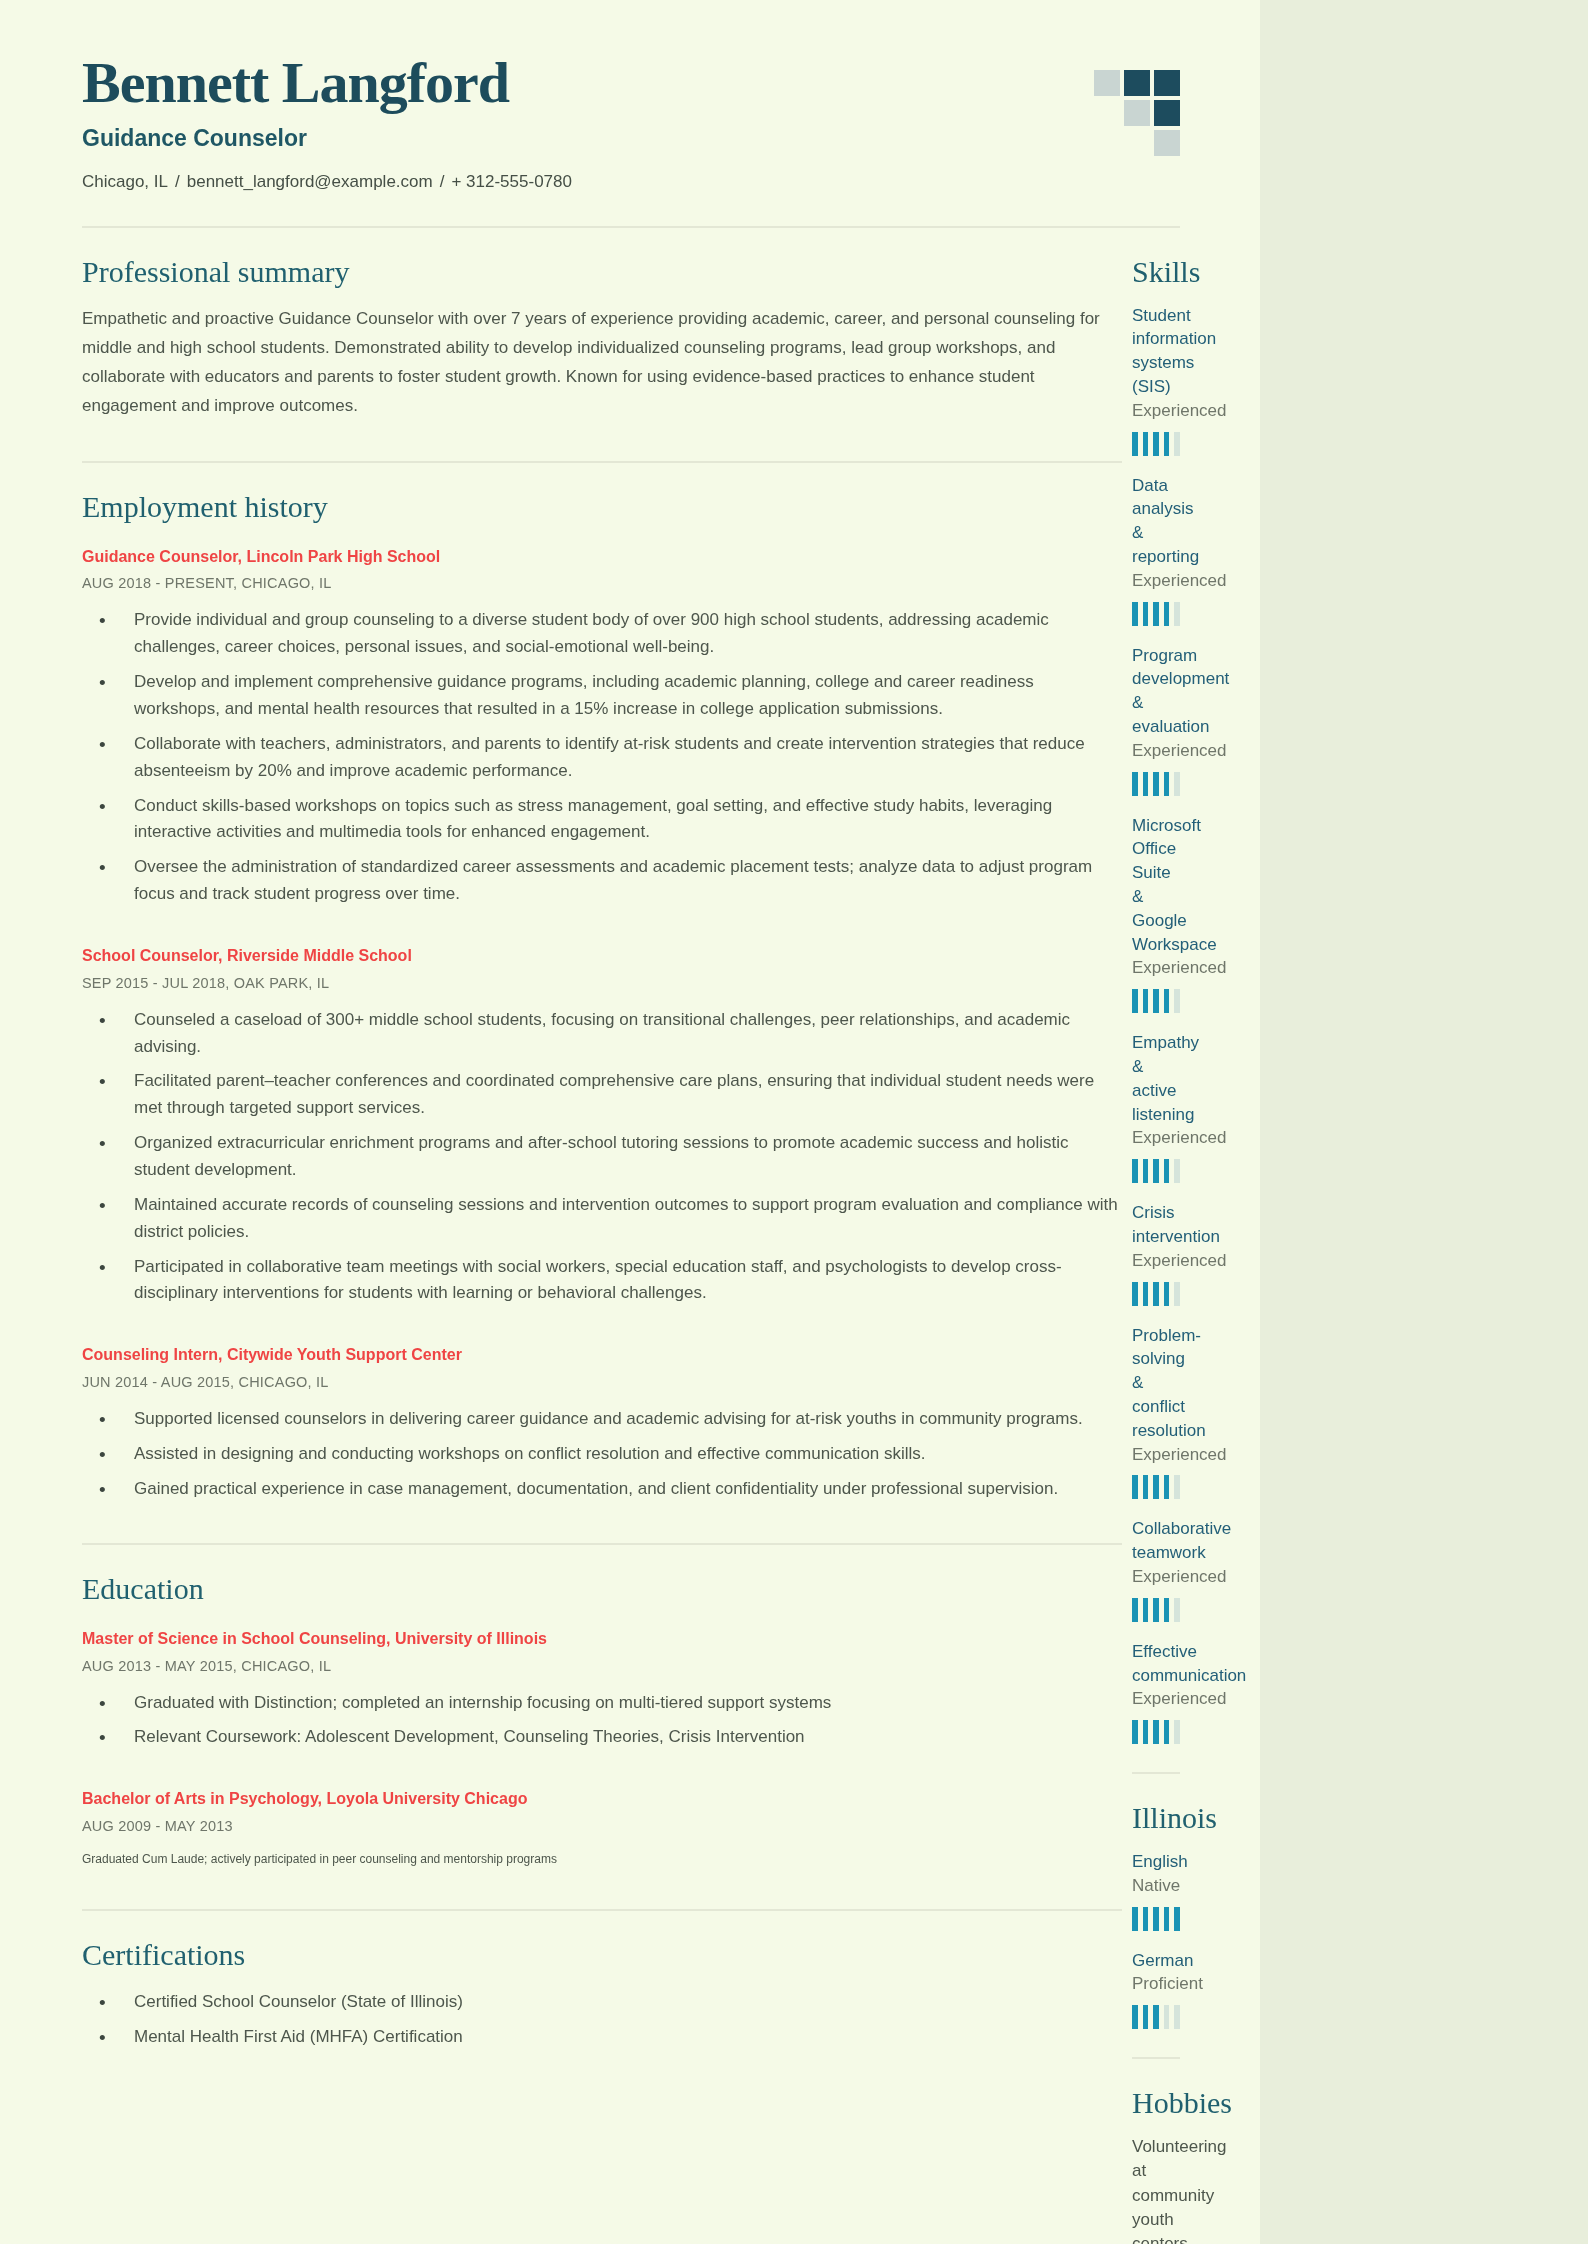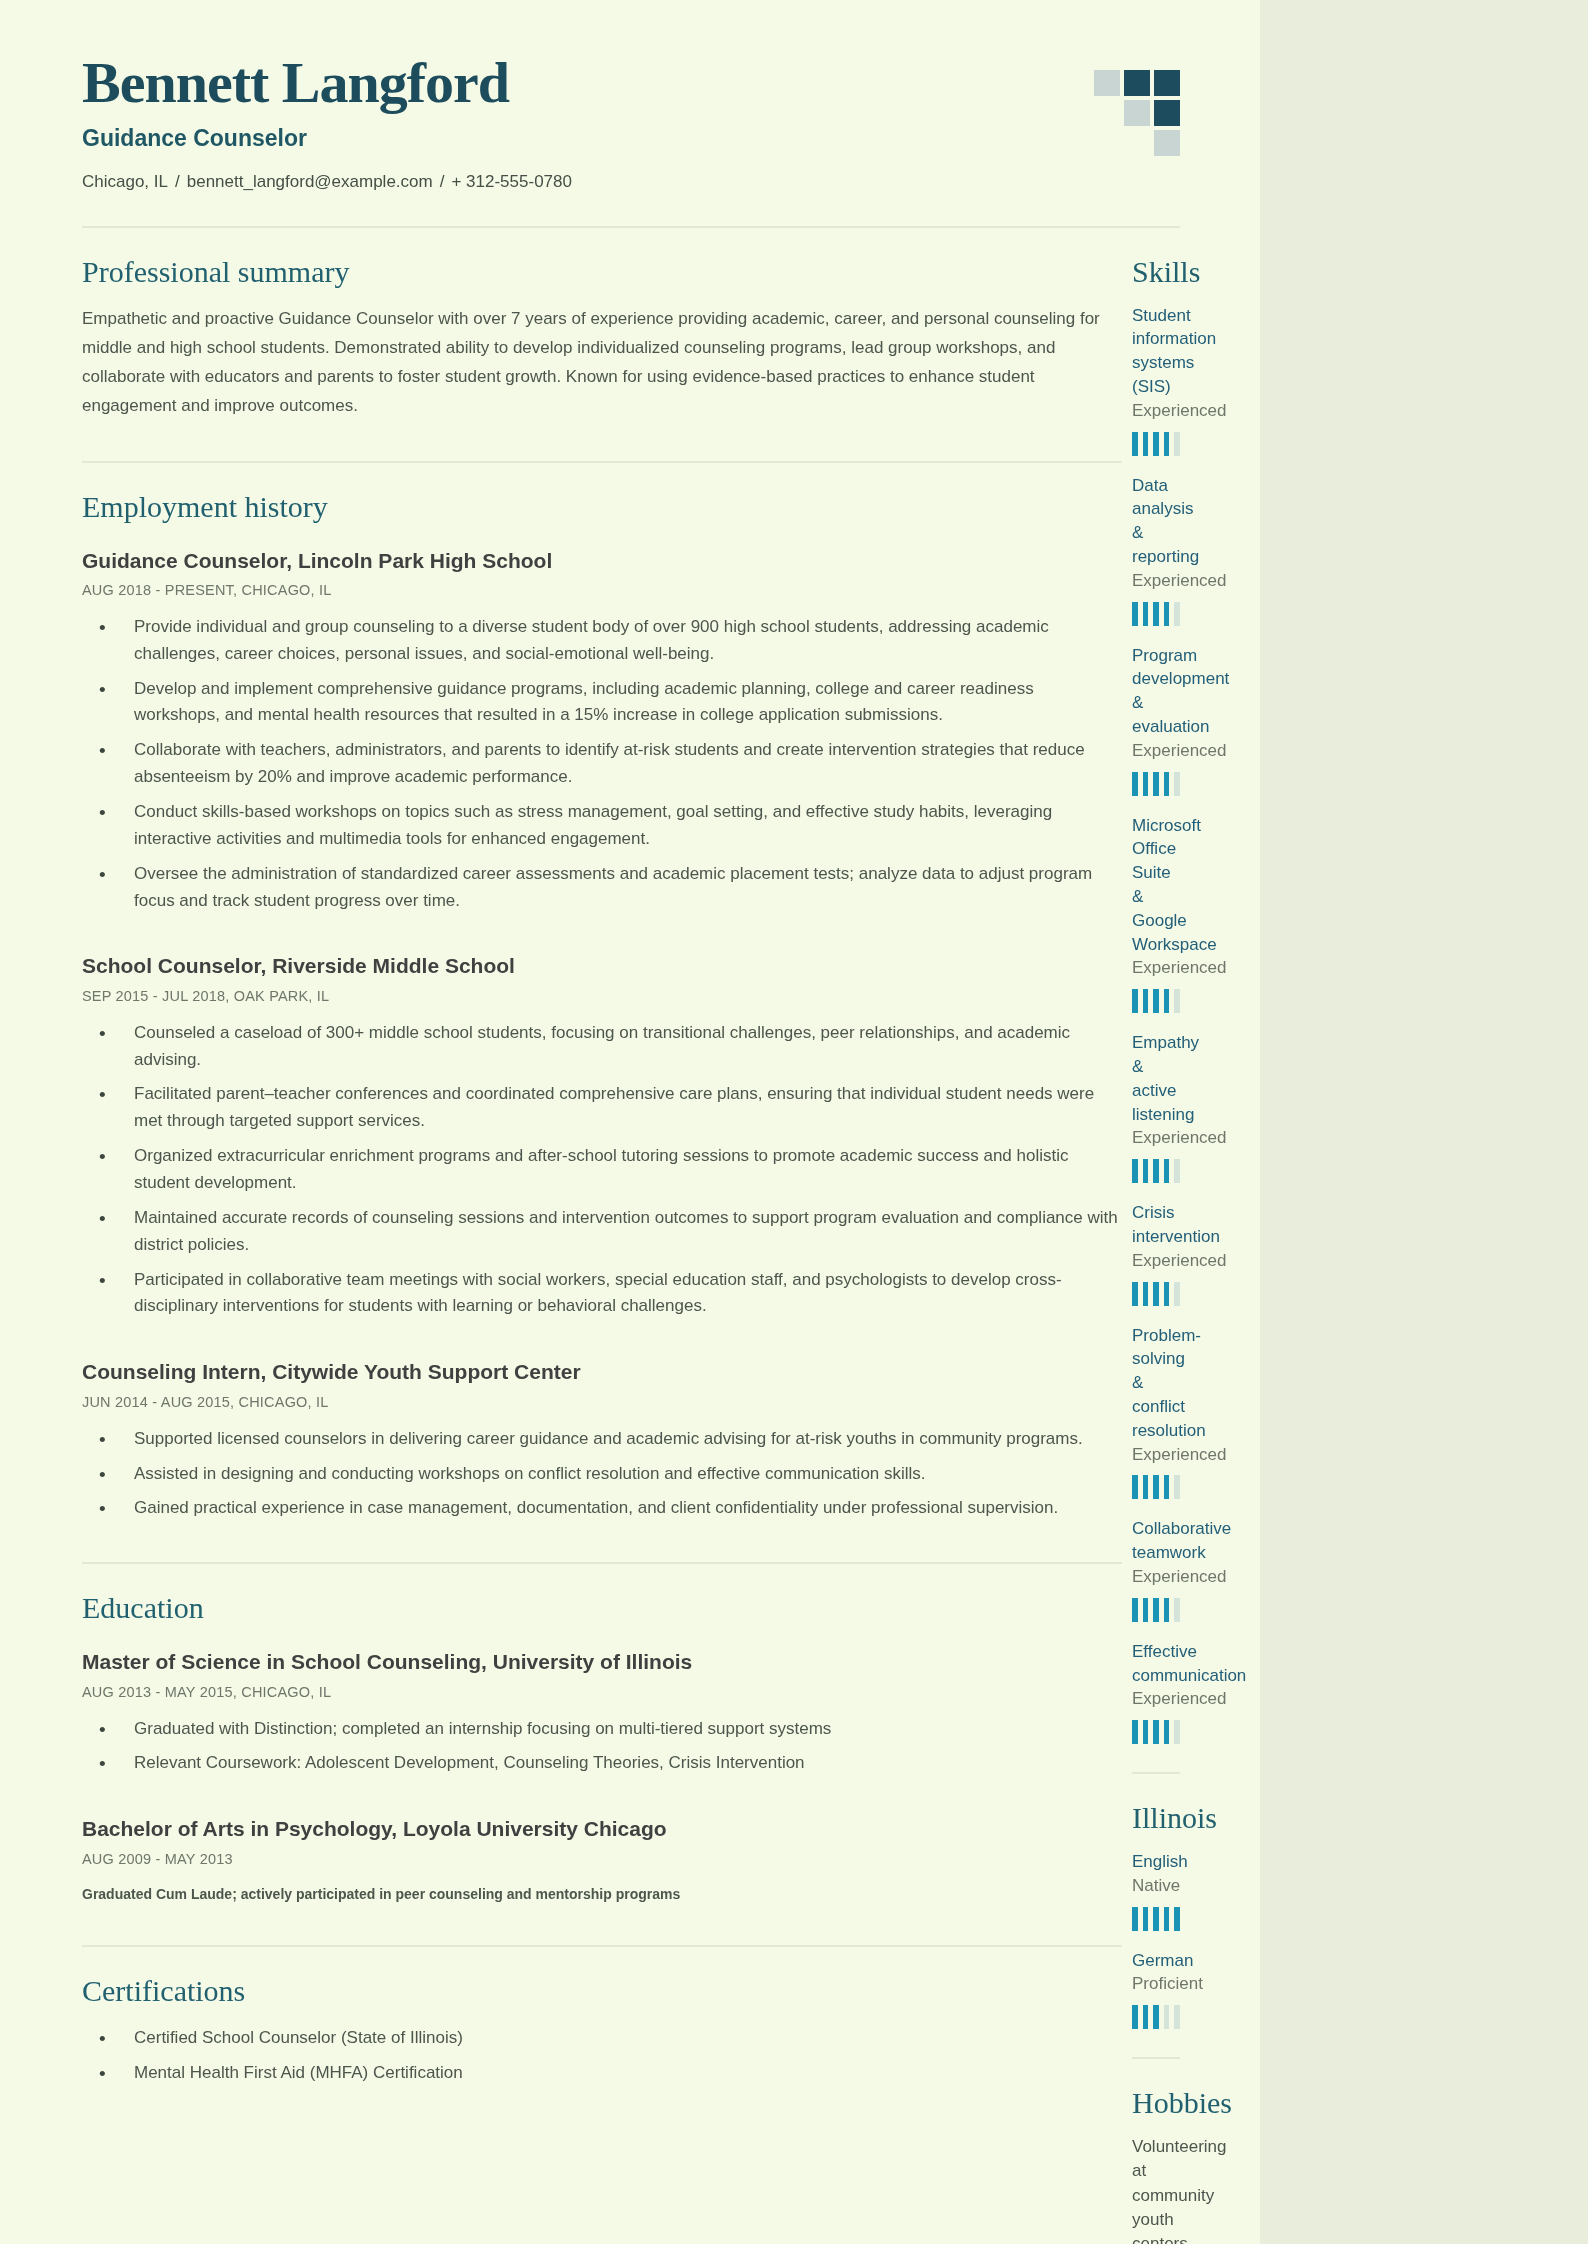--- a/index.html
+++ b/index.html
@@ -43,32 +43,32 @@
   
   h2.section-heading{
     font-family:"Liberation Serif",serif;
     font-size:30px;font-weight:400;color:#20606f;
     margin:26px 0 14px;line-height:1.2;
   }
   
   .summary-text{font-size:17px;line-height:1.72;margin:4px 0 0;}
   .job{margin-top:22px;margin-bottom:38px;}
   .job:last-child{margin-bottom:0;}
-  .job-title{font-size:21px;font-weight:700;color:#404040;line-height:1.3;margin:0;}
+  .job-title{font-size:16px;font-weight:700;color:#ef4444;line-height:1.3;margin:0;}
   .job-dates{font-size:14.5px;color:#6f766a;margin-top:8px;letter-spacing:0.2px;}
   ul.bullets{list-style:none;margin:16px 0 0;padding:0;}
   ul.bullets li{
     position:relative;padding-left:52px;
     font-size:17px;line-height:1.58;margin-bottom:8px;
   }
   ul.bullets li::before{
     content:"\2022";position:absolute;left:17px;top:-1px;
     color:#3c463f;font-size:19px;
   }
-  .edu-note{font-size:14px;line-height:1.6;margin:16px 0 8px;font-weight:bold;}
+  .edu-note{font-size:12px;line-height:1.6;margin:16px 0 8px;}
   
   .skill-item{margin-bottom:18px;}
   .skill-text{font-size:17px;line-height:1.4;}
   .skill-name{color:#235f78;}
   .lang-name{color:#235f78;}
   .skill-level{color:#6f766a;}
   .bar-row{display:flex;gap:5px;margin-top:9px;}
   .bar-cell{width:25px;height:24px;background:#d5e4db;}
   .bar-cell.filled{background:#1a93b4;}
   .hobby{font-size:17px;line-height:1.42;margin:0 0 15px;}

